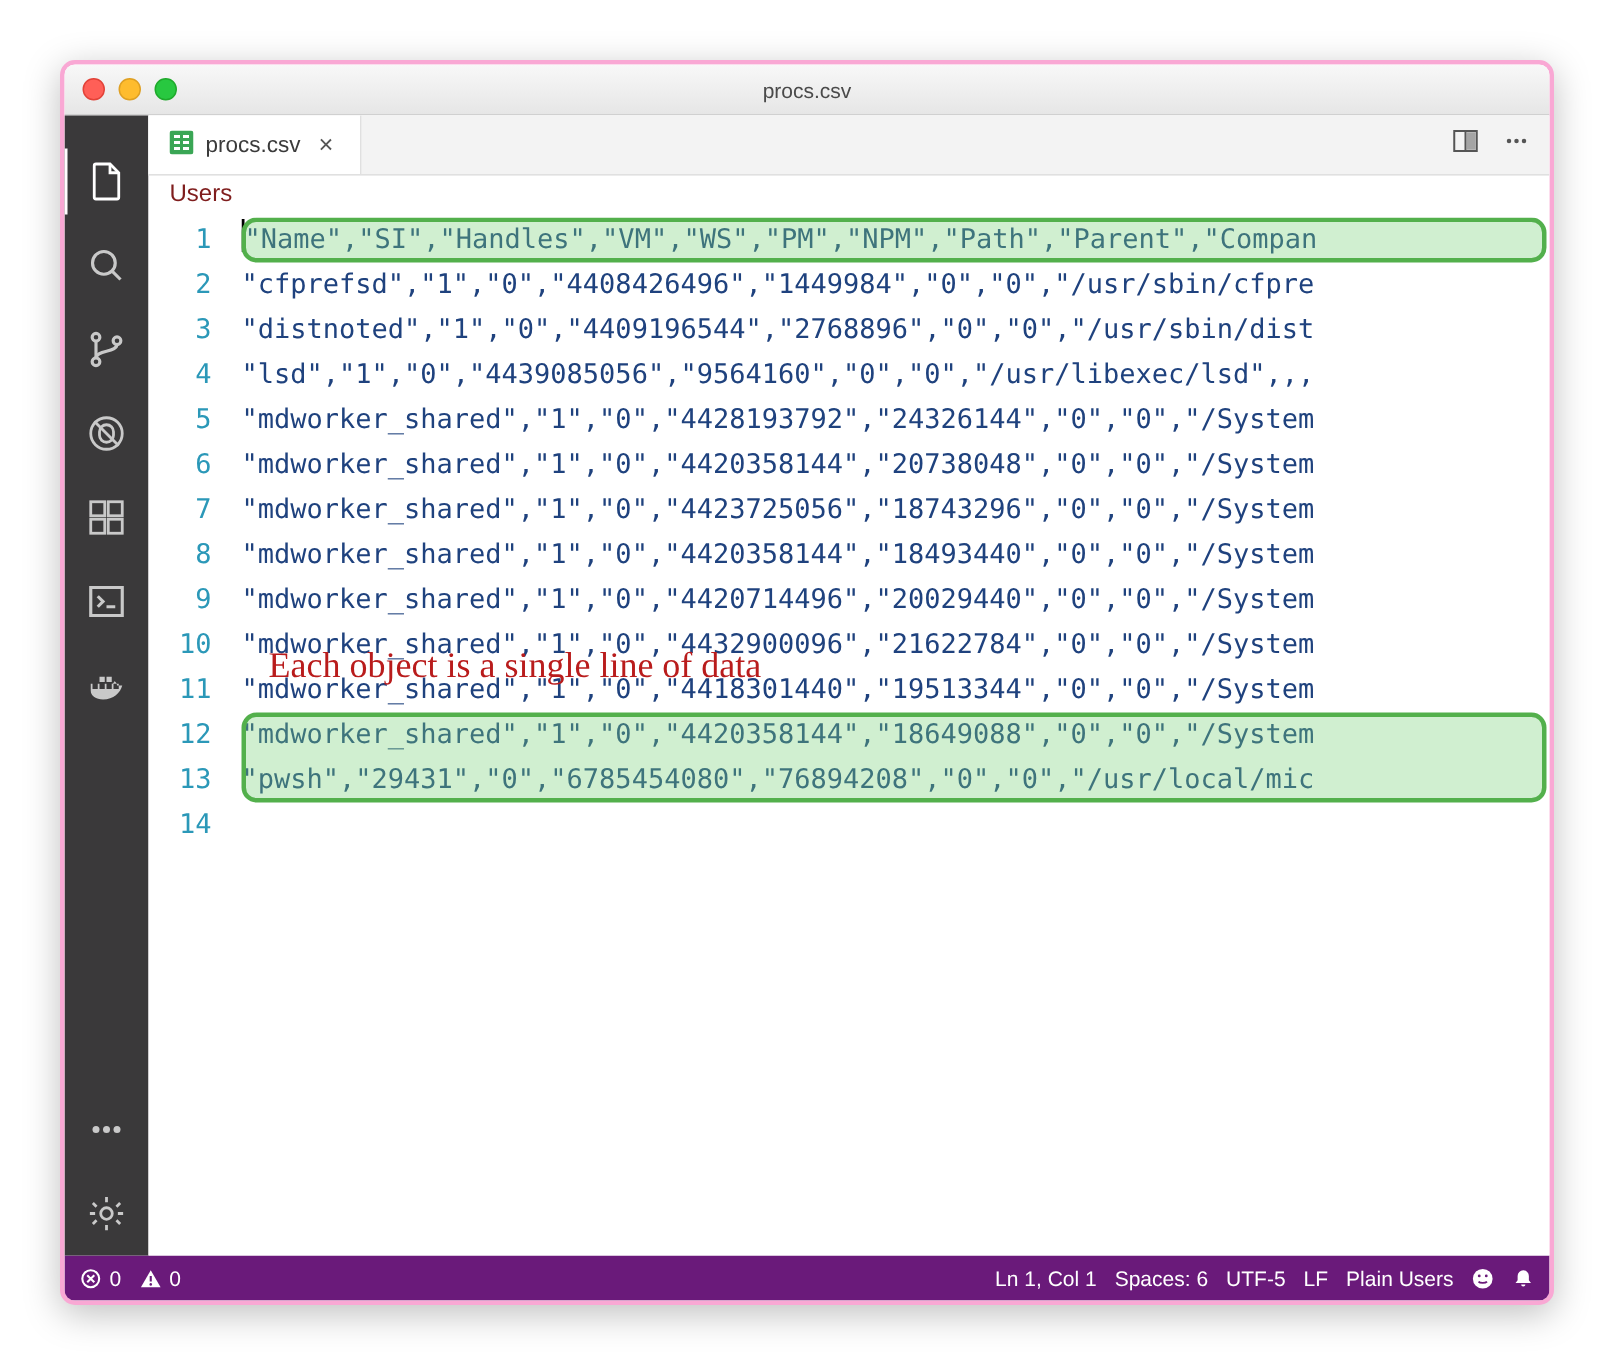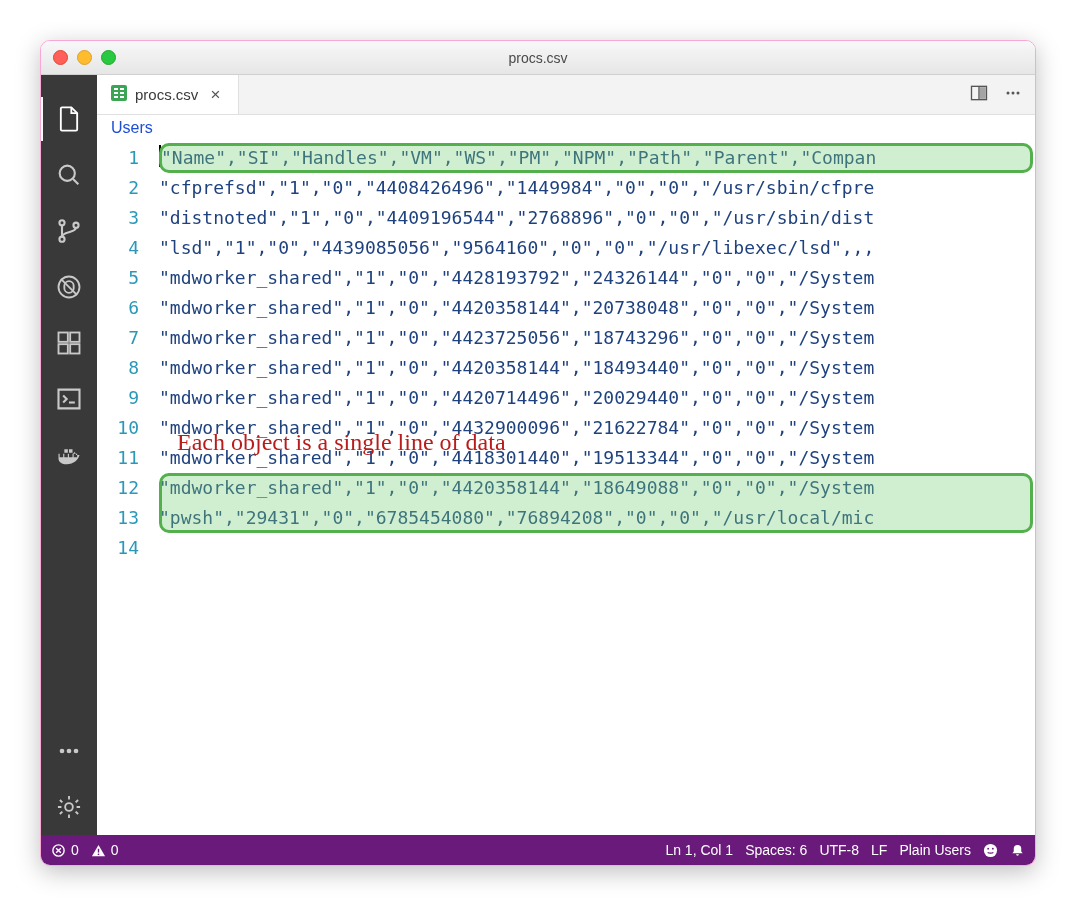--- a/index.html
+++ b/index.html
@@ -7,21 +7,21 @@
   background: #fff;
   font-family: -apple-system, "Helvetica Neue", Arial, sans-serif;
   display: flex; justify-content: center; padding: 40px;
 }
 .window {
   width: 1000px;
   border-radius: 10px;
   box-shadow: 0 6px 24px rgba(0,0,0,.25);
   overflow: hidden;
   background: #fff;
-  border: 1px solid #f9a8d4;
+  border: 3px solid #f9a8d4;
 }
 .titlebar {
   height: 34px;
   background: linear-gradient(#f8f8f8,#e6e6e6);
   border-bottom: 1px solid #d0d0d0;
   display: flex; align-items: center;
   padding: 0 12px;
   position: relative;
 }
 .traffic { display: flex; gap: 9px; }
@@ -87,21 +87,21 @@
   border-radius:3px; cursor:pointer; font-size:17px; color:#555;
 }
 .tabbar .right {
   margin-left:auto; display:flex; align-items:center; gap:14px;
   padding:0 12px; color:#555;
 }
 .tabbar .right svg { width:20px; height:20px; }
 
 .breadcrumb {
   height:28px; padding:4px 14px;
-  font-size:16px; color:#1d4ed8;
+  font-size:16px; color:#7f1d1d;
 }
 
 .editor {
   flex:1; overflow:hidden;
   font-family: Menlo, Consolas, monospace;
   font-size:18px; line-height:30px;
   position:relative;
   white-space: pre;
   color:#1f427e;
 }
@@ -289,21 +289,21 @@
             <path d="M8 2l7 12H1z"></path>
             <path d="M8 6v4" stroke="#6a1a7a" stroke-width="1.5"></path>
             <circle cx="8" cy="12" r=".9" fill="#6a1a7a"></circle>
           </svg>
         <span>0</span>
       </span>
     </div>
     <div class="spacer"></div>
     <span class="item">Ln 1, Col 1</span>
     <span class="item">Spaces: 6</span>
-    <span class="item">UTF-8</span>
+    <span class="item">UTF-5</span>
     <span class="item">LF</span>
     <span class="item">Plain Users</span>
     <span class="item">
       <svg viewBox="0 0 16 16" fill="currentColor">
           <circle cx="8" cy="8" r="7"></circle>
           <circle cx="5.5" cy="6" r="1" fill="#6a1a7a"></circle>
           <circle cx="10.5" cy="6" r="1" fill="#6a1a7a"></circle>
           <path d="M5 10c1 1.2 5 1.2 6 0" stroke="#6a1a7a" stroke-width="1.3" fill="none"></path>
         </svg>
     </span>

